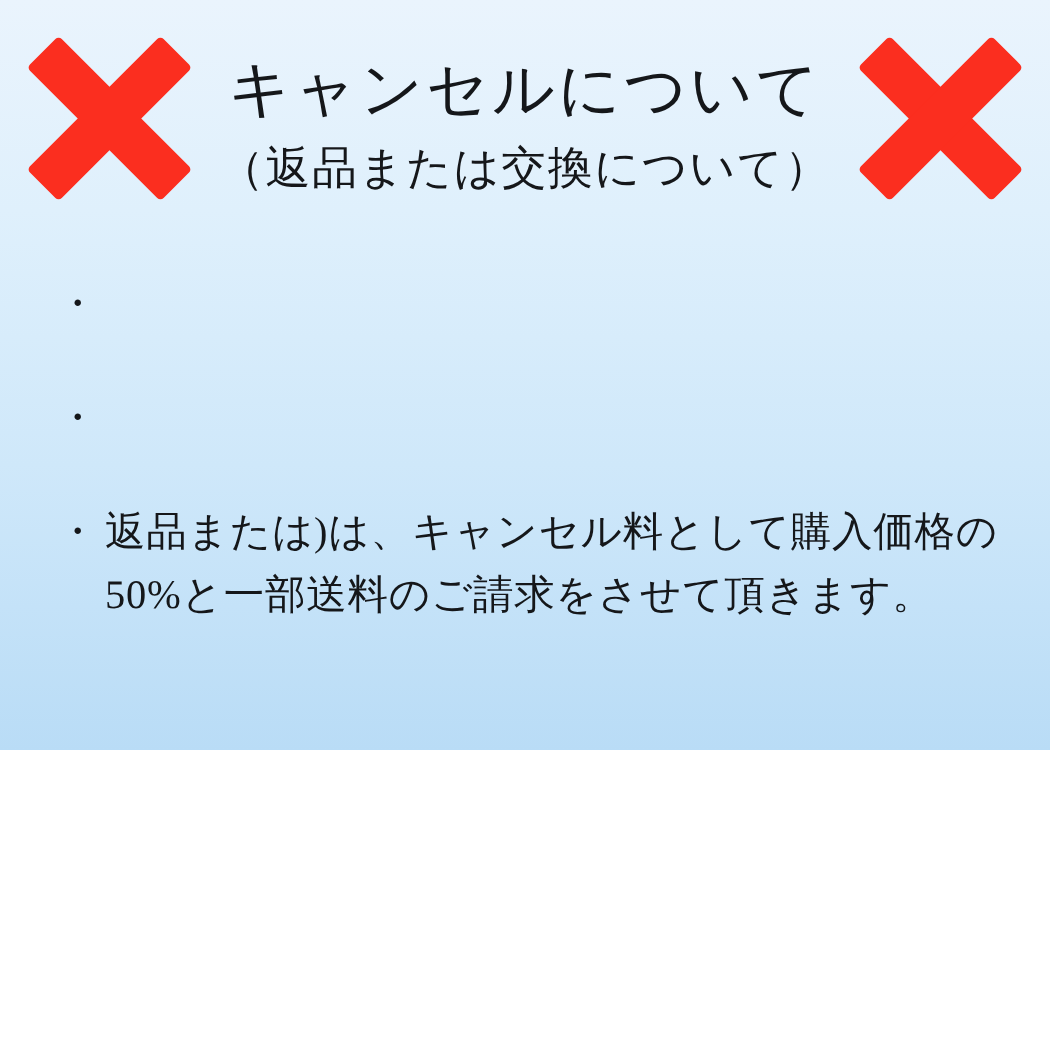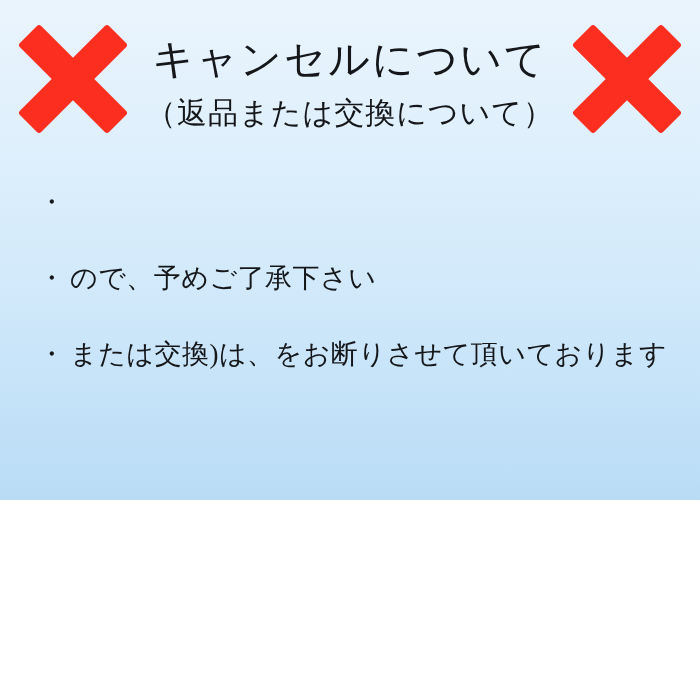--- a/index.html
+++ b/index.html
@@ -132,25 +132,25 @@
 
     <div class="item">
       <div class="bullet">・</div>
       <div class="lines">
       </div>
     </div>
 
     <div class="item">
       <div class="bullet">・</div>
       <div class="lines">
-        <div class="line indent">ので、予めご了承下さい</div>
       </div>
     </div>
 
     <div class="item">
       <div class="bullet">・</div>
       <div class="lines">
-        <div class="line indent">または交換)は、をお断りさせて頂いております</div>
+        <div class="line indent">返品または)は、キャンセル料として購入価格の</div>
+        <div class="line indent">50%と一部送料のご請求をさせて頂きます。</div>
       </div>
     </div>
 
   </div>
 </div>
 
 </body></html>

